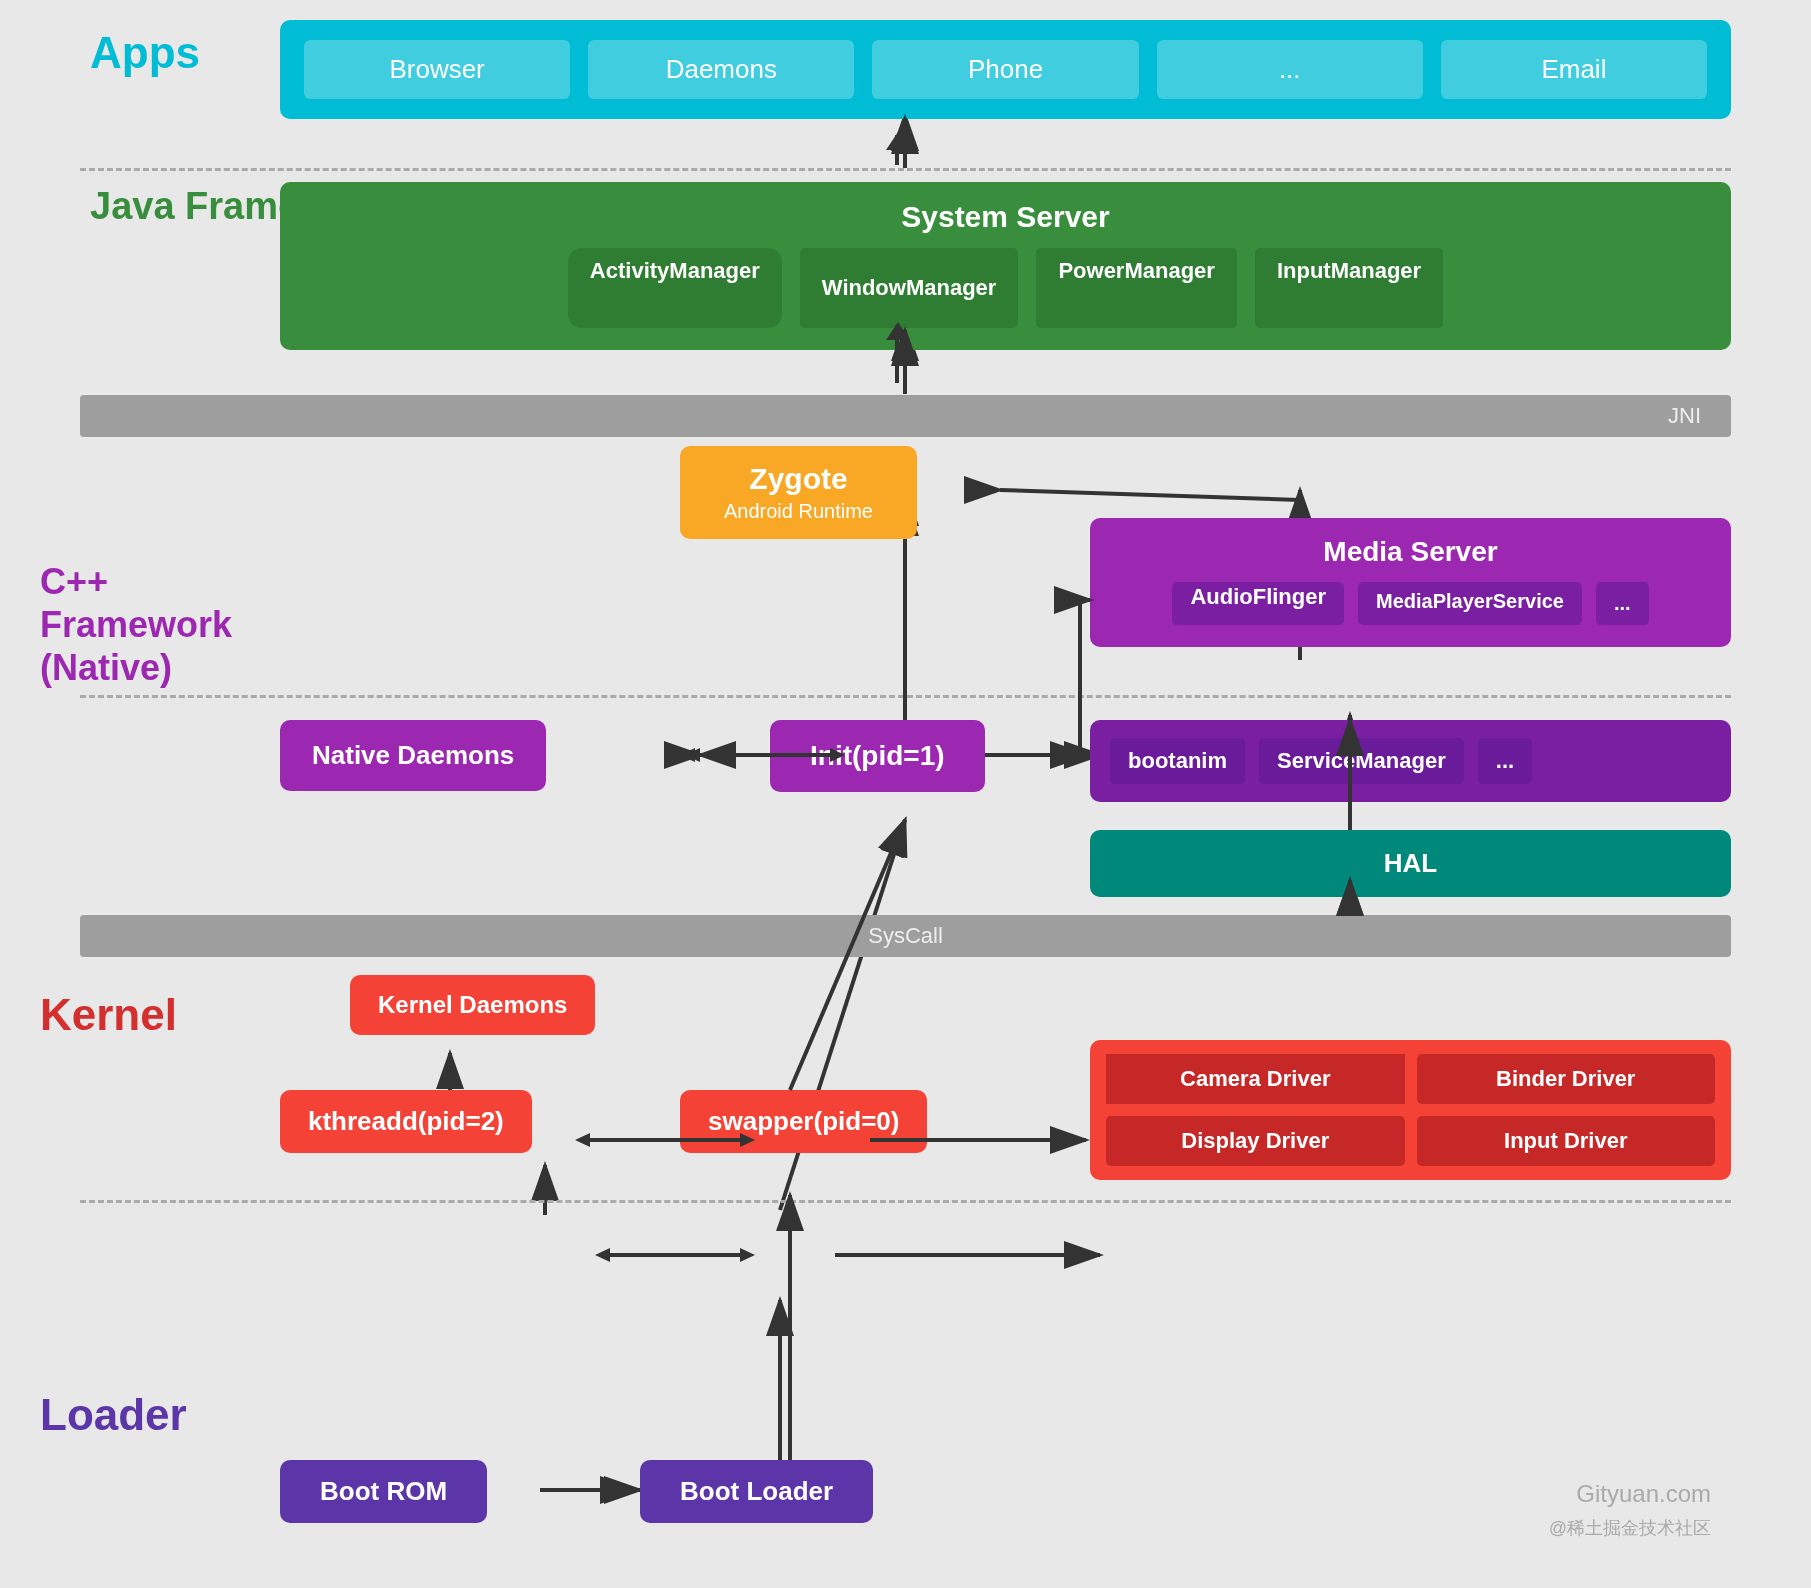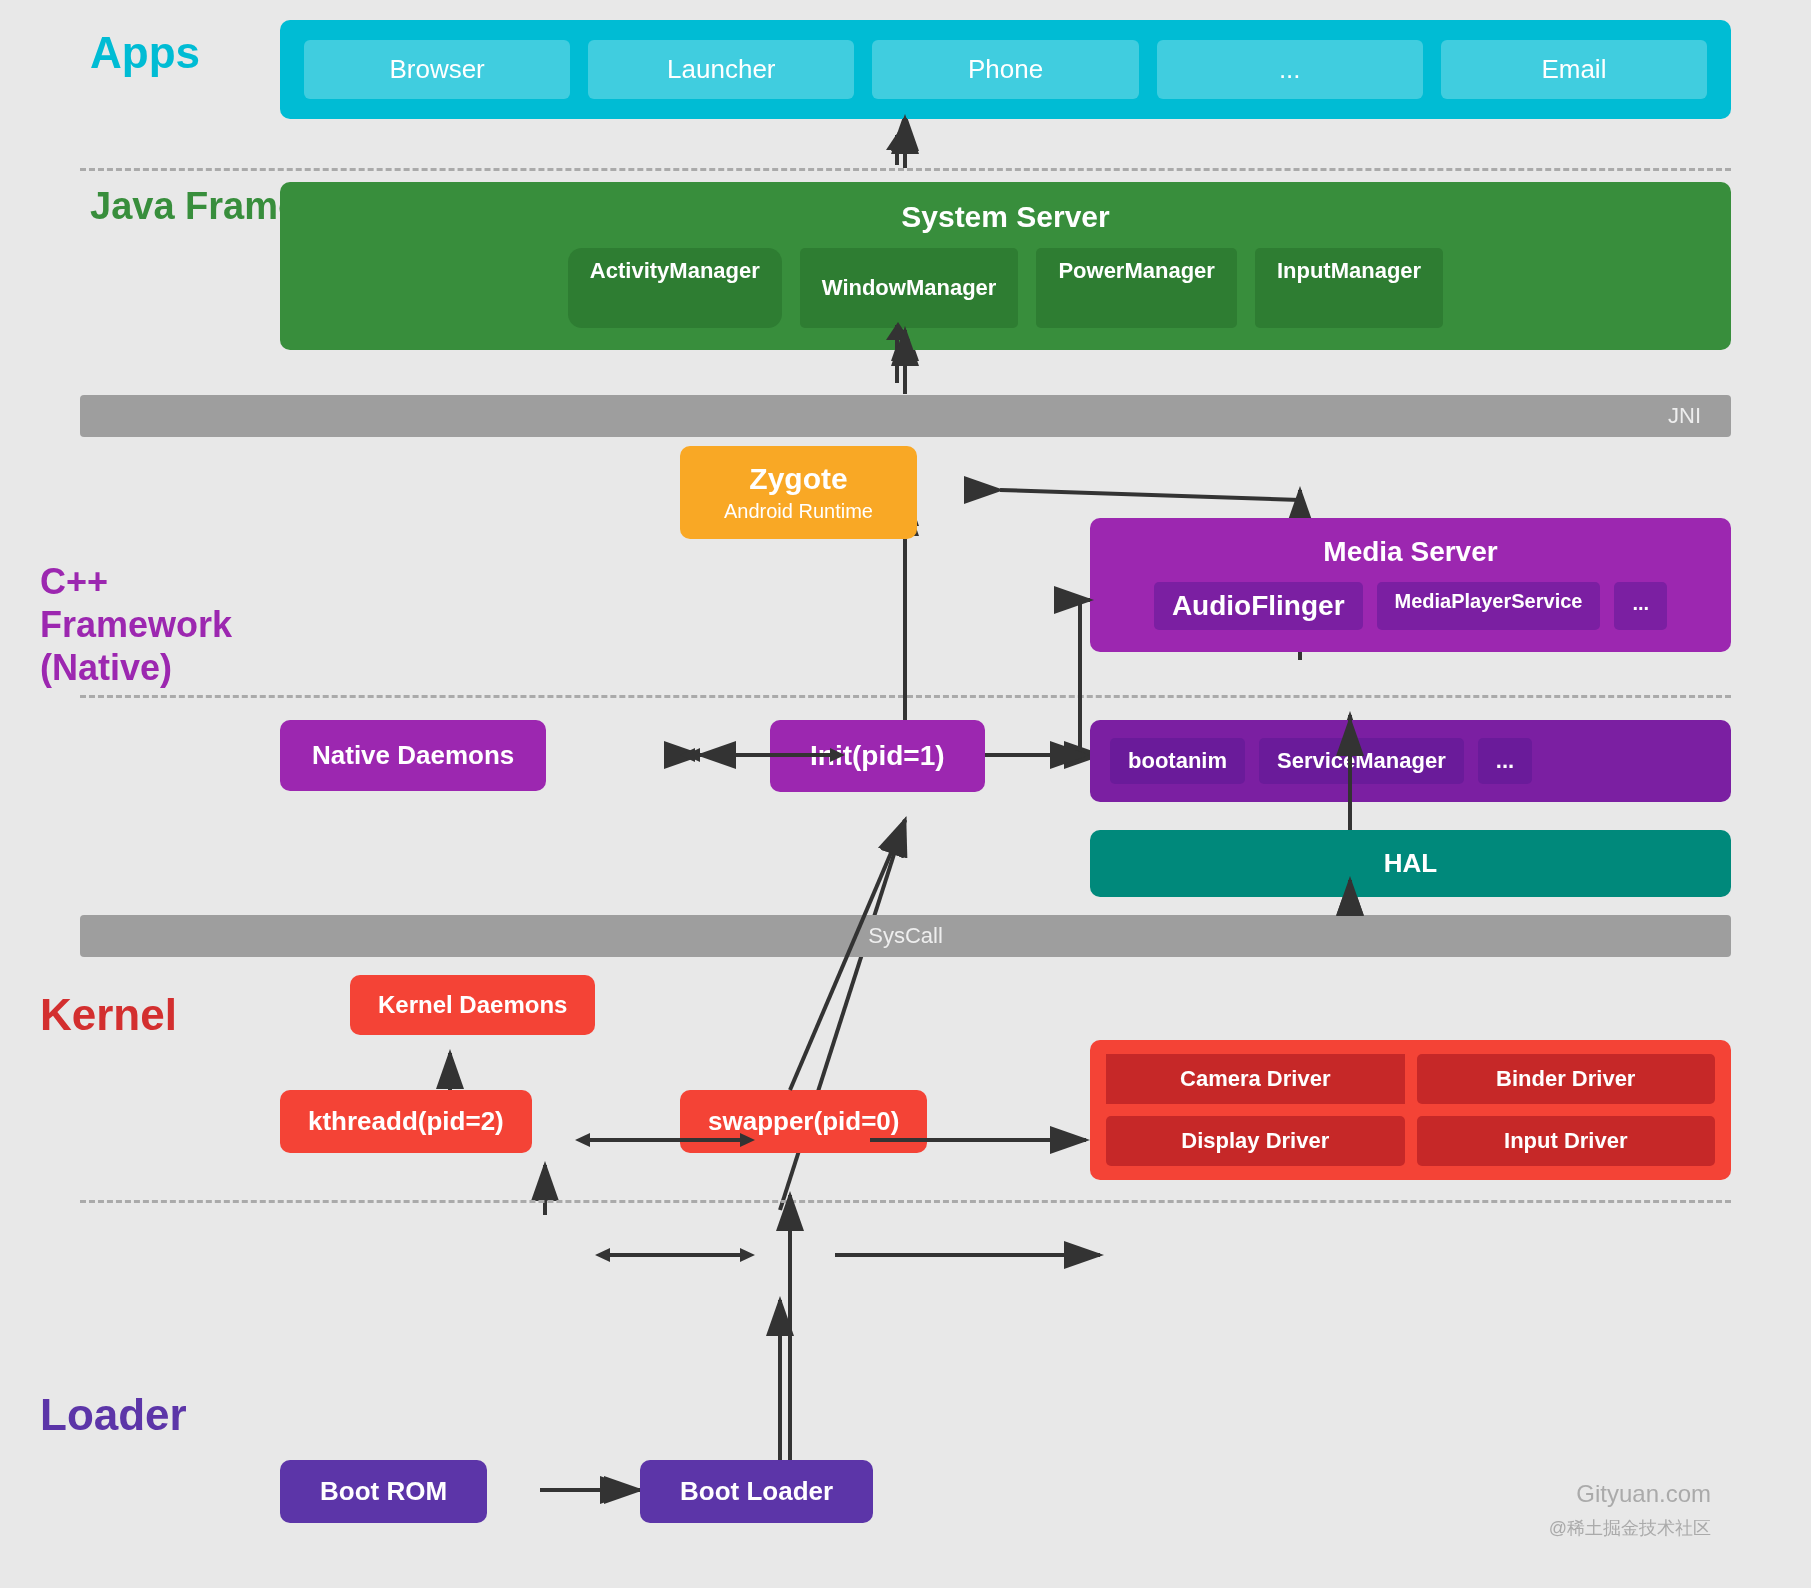--- a/index.html
+++ b/index.html
@@ -84,21 +84,21 @@
 
     <line x1="780" y1="1460" x2="780" y2="1300" stroke="#333" stroke-width="4" marker-end="url(#arrowhead)"></line>
   </svg>
 
   <div style="position:absolute; top:28px; left:90px;">
     <span style="color:#00bcd4; font-size:44px; font-weight:bold;">Apps</span>
   </div>
 
   <div style="position:absolute; top:20px; left:280px; right:80px; background:#00bcd4; border-radius:10px; padding:20px 24px; display:flex; gap:18px; align-items:center;">
     <div style="flex:1; background:rgba(255,255,255,0.25); border-radius:6px; padding:14px 10px; text-align:center; color:white; font-size:26px;">Browser</div>
-    <div style="flex:1; background:rgba(255,255,255,0.25); border-radius:6px; padding:14px 10px; text-align:center; color:white; font-size:26px;">Launcher</div>
+    <div style="flex:1; background:rgba(255,255,255,0.25); border-radius:6px; padding:14px 10px; text-align:center; color:white; font-size:26px;">Daemons</div>
     <div style="flex:1; background:rgba(255,255,255,0.25); border-radius:6px; padding:14px 10px; text-align:center; color:white; font-size:26px;">Phone</div>
     <div style="flex:1; background:rgba(255,255,255,0.25); border-radius:6px; padding:14px 10px; text-align:center; color:white; font-size:26px;">...</div>
     <div style="flex:1; background:rgba(255,255,255,0.25); border-radius:6px; padding:14px 10px; text-align:center; color:white; font-size:26px;">Email</div>
   </div>
 
   <div style="position:absolute; top:135px; left:895px; width:4px; height:30px; background:#333;"></div>
   <div style="position:absolute; top:132px; left:886px; width:0; height:0; border-left:12px solid transparent; border-right:12px solid transparent; border-bottom:18px solid #333;"></div>
 
   <div style="position:absolute; top:168px; left:80px; right:80px; border-top:3px dashed #aaa;"></div>
 
@@ -131,21 +131,21 @@
   <div style="position:absolute; top:560px; left:40px; width:200px;">
     <div style="color:#9c27b0; font-size:36px; font-weight:bold; line-height:1.2;">
       <span>C++ Framework</span><br>
       <span>(Native)</span>
     </div>
   </div>
 
   <div style="position:absolute; top:518px; left:1090px; right:80px; background:#9c27b0; border-radius:10px; padding:18px 24px 22px;">
     <div style="color:white; font-size:28px; font-weight:bold; text-align:center; margin-bottom:14px;">Media Server</div>
     <div style="display:flex; gap:14px; justify-content:center;">
-      <div style="background:#7b1fa2; border-radius:5px; padding:8px 18px; color:white; font-size:28px; font-weight:bold;">AudioFlinger</div>
+      <div style="background:#7b1fa2; border-radius:5px; padding:2px 18px; color:white; font-size:22px; font-weight:bold;">AudioFlinger</div>
       <div style="background:#7b1fa2; border-radius:5px; padding:8px 18px; color:white; font-size:20px; font-weight:bold;">MediaPlayerService</div>
       <div style="background:#7b1fa2; border-radius:5px; padding:10px 18px; color:white; font-size:20px; font-weight:bold;">...</div>
     </div>
   </div>
 
   <div style="position:absolute; top:695px; left:80px; right:80px; border-top:3px dashed #aaa;"></div>
 
   <div style="position:absolute; top:720px; left:280px; background:#9c27b0; border-radius:10px; padding:20px 32px; color:white; font-size:26px; font-weight:bold;">Native Daemons</div>
 
   <div style="position:absolute; top:720px; left:770px; background:#9c27b0; border-radius:10px; padding:20px 40px; color:white; font-size:28px; font-weight:bold; text-align:center;">

